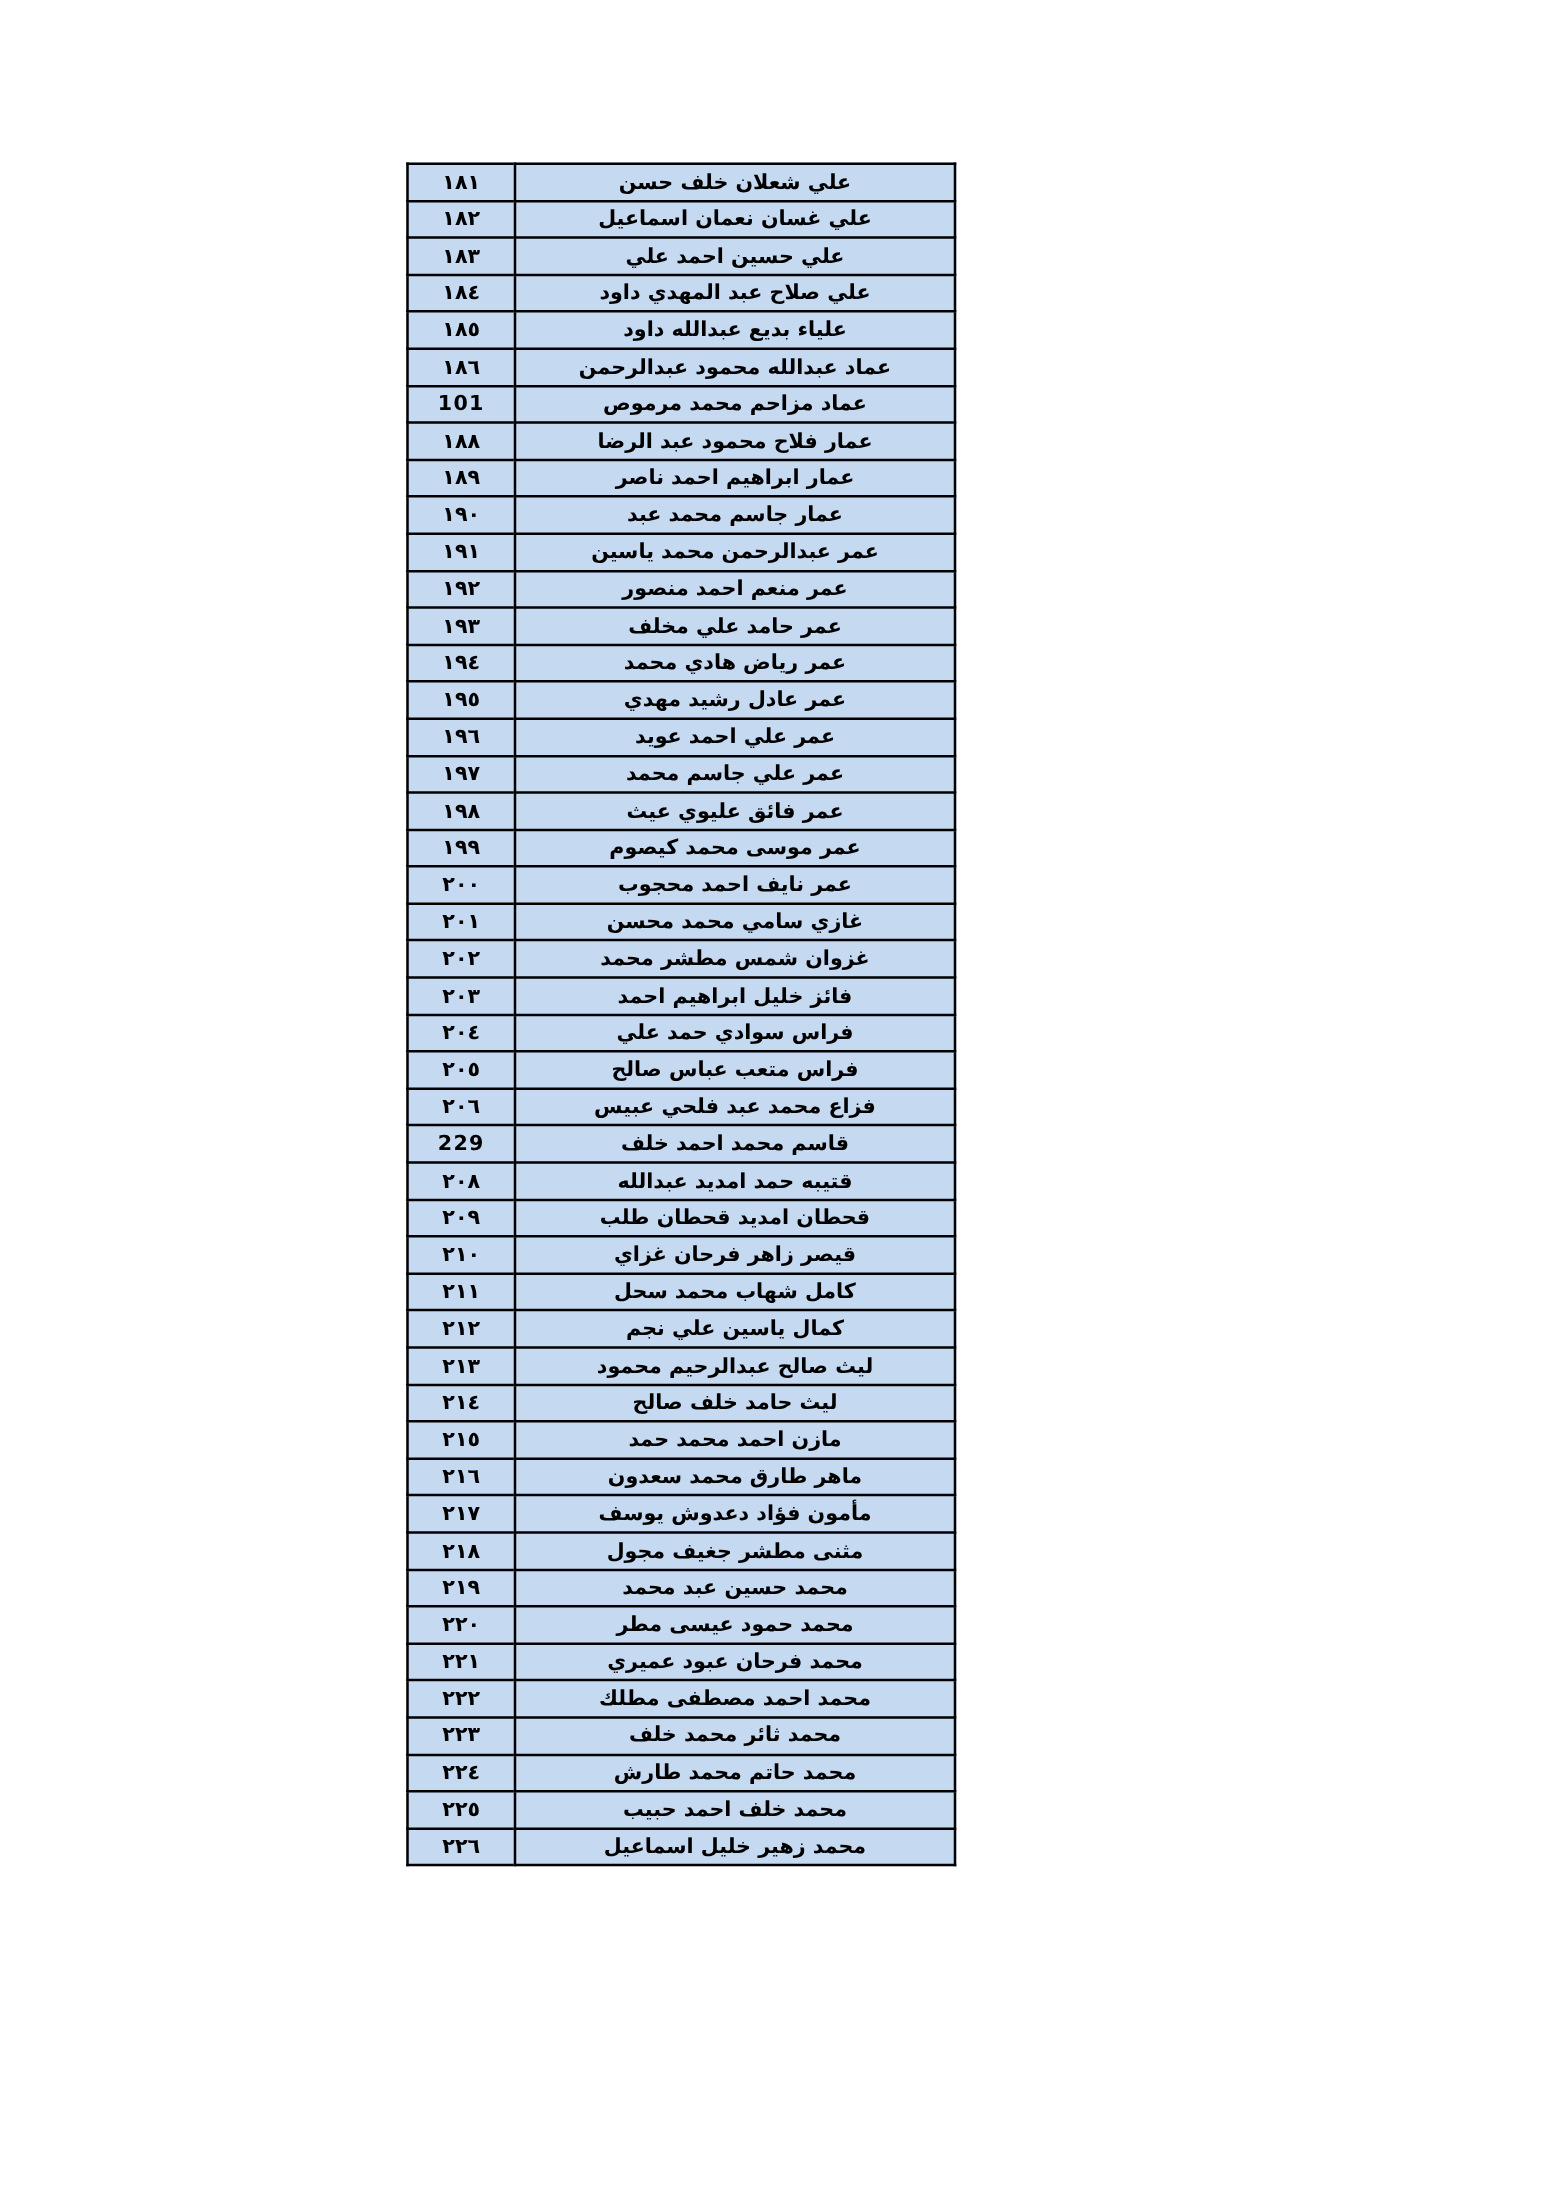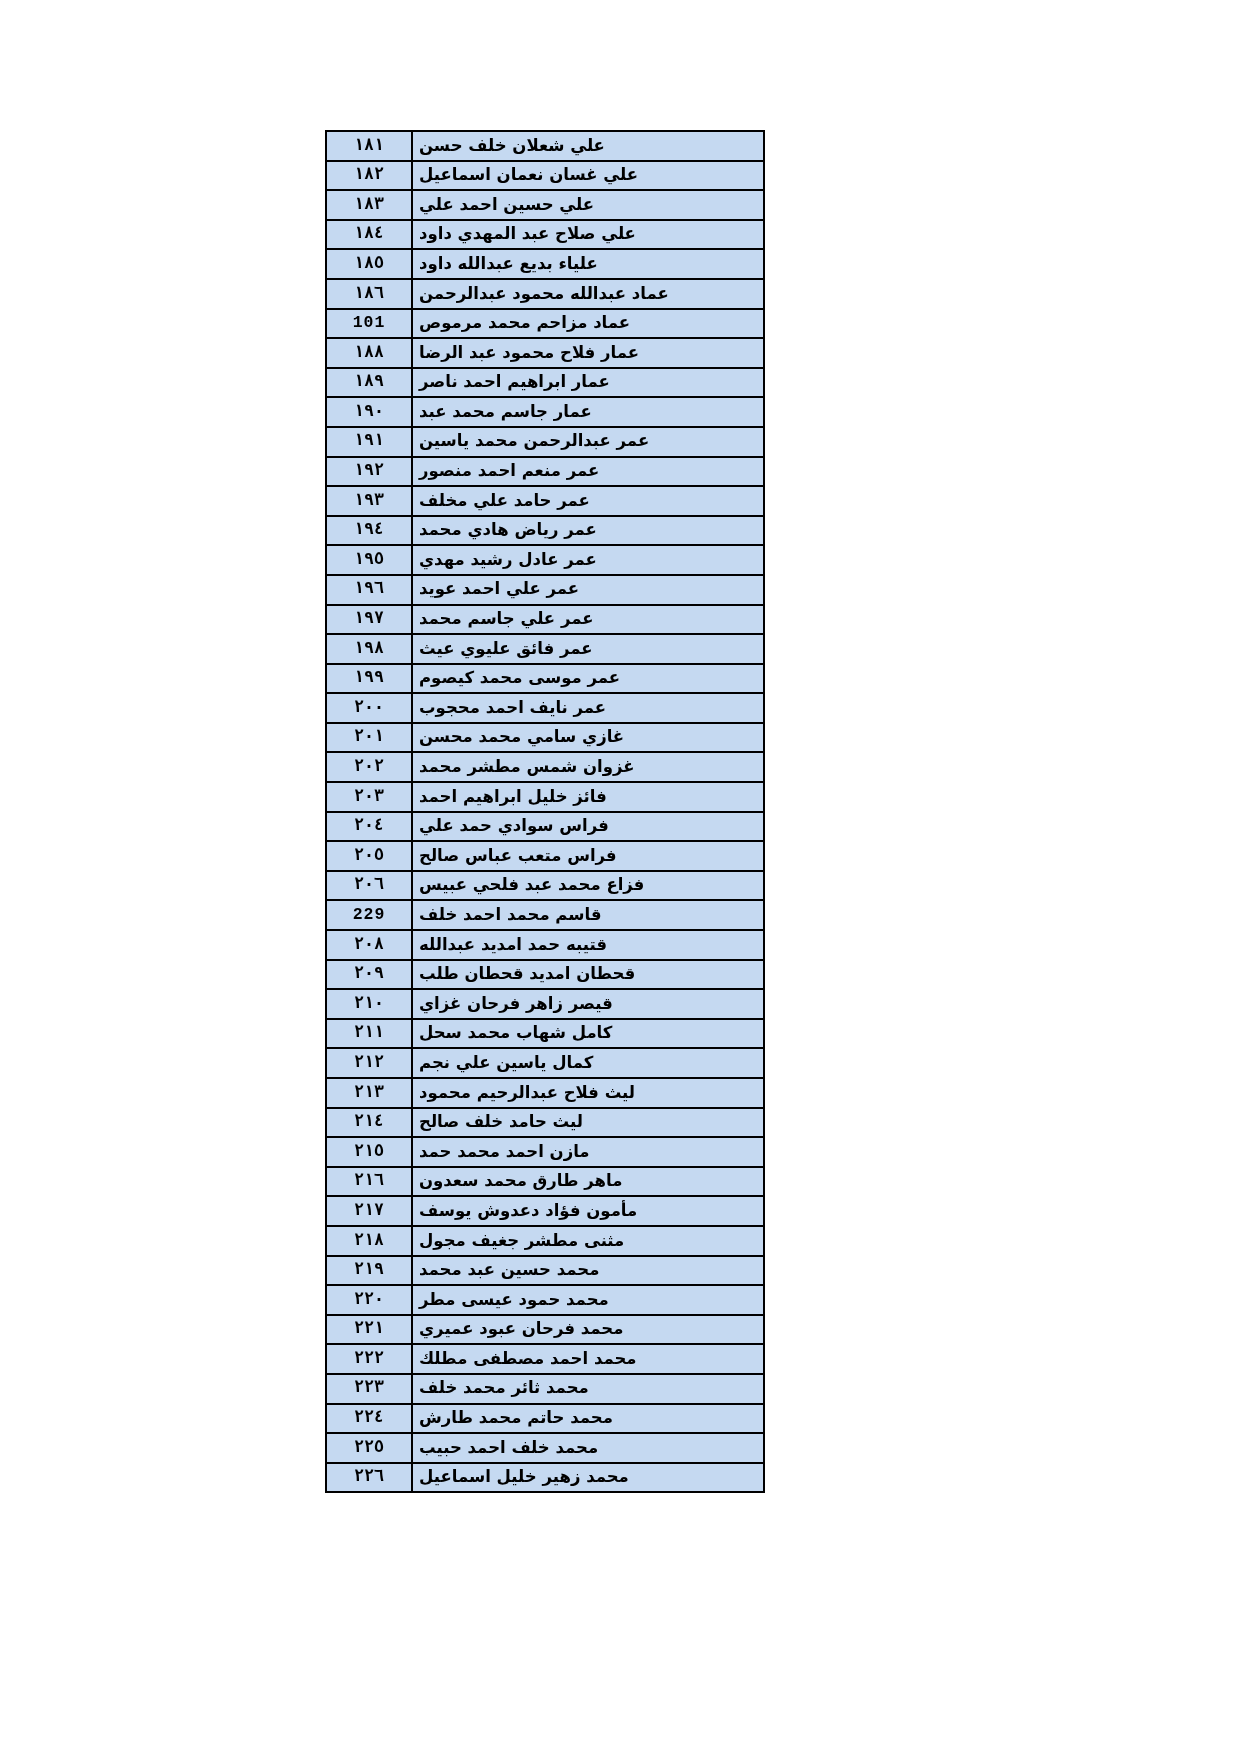--- a/index.html
+++ b/index.html
@@ -47,31 +47,30 @@
     vertical-align: middle;
     font-size: 16.5px;
     font-weight: bold;
     color: #000000;
     white-space: nowrap;
     overflow: hidden;
   }
 
   td.col-name {
     width: 338px;
-    text-align: left;
+    text-align: center;
     padding-left: 8px;
     padding-right: 8px;
   }
 
   td.col-num {
     width: 72px;
     text-align: center;
     letter-spacing: 1px;
     font-size: 16px;
-    font-family: Liberation Mono, monospace;
   }
 </style>
 </head>
 <body>
 
 <div class="page">
   <div class="table-wrap">
     <table class="names-table">
       <tbody>
           <tr>
@@ -196,21 +195,21 @@
           </tr>
           <tr>
             <td class="col-name">كامل شهاب محمد سحل</td>
             <td class="col-num">٢١١</td>
           </tr>
           <tr>
             <td class="col-name">كمال ياسين علي نجم</td>
             <td class="col-num">٢١٢</td>
           </tr>
           <tr>
-            <td class="col-name">ليث  فلاح عبدالرحيم محمود</td>
+            <td class="col-name">ليث  صالح عبدالرحيم محمود</td>
             <td class="col-num">٢١٣</td>
           </tr>
           <tr>
             <td class="col-name">ليث حامد خلف صالح</td>
             <td class="col-num">٢١٤</td>
           </tr>
           <tr>
             <td class="col-name">مازن احمد محمد حمد</td>
             <td class="col-num">٢١٥</td>
           </tr>

